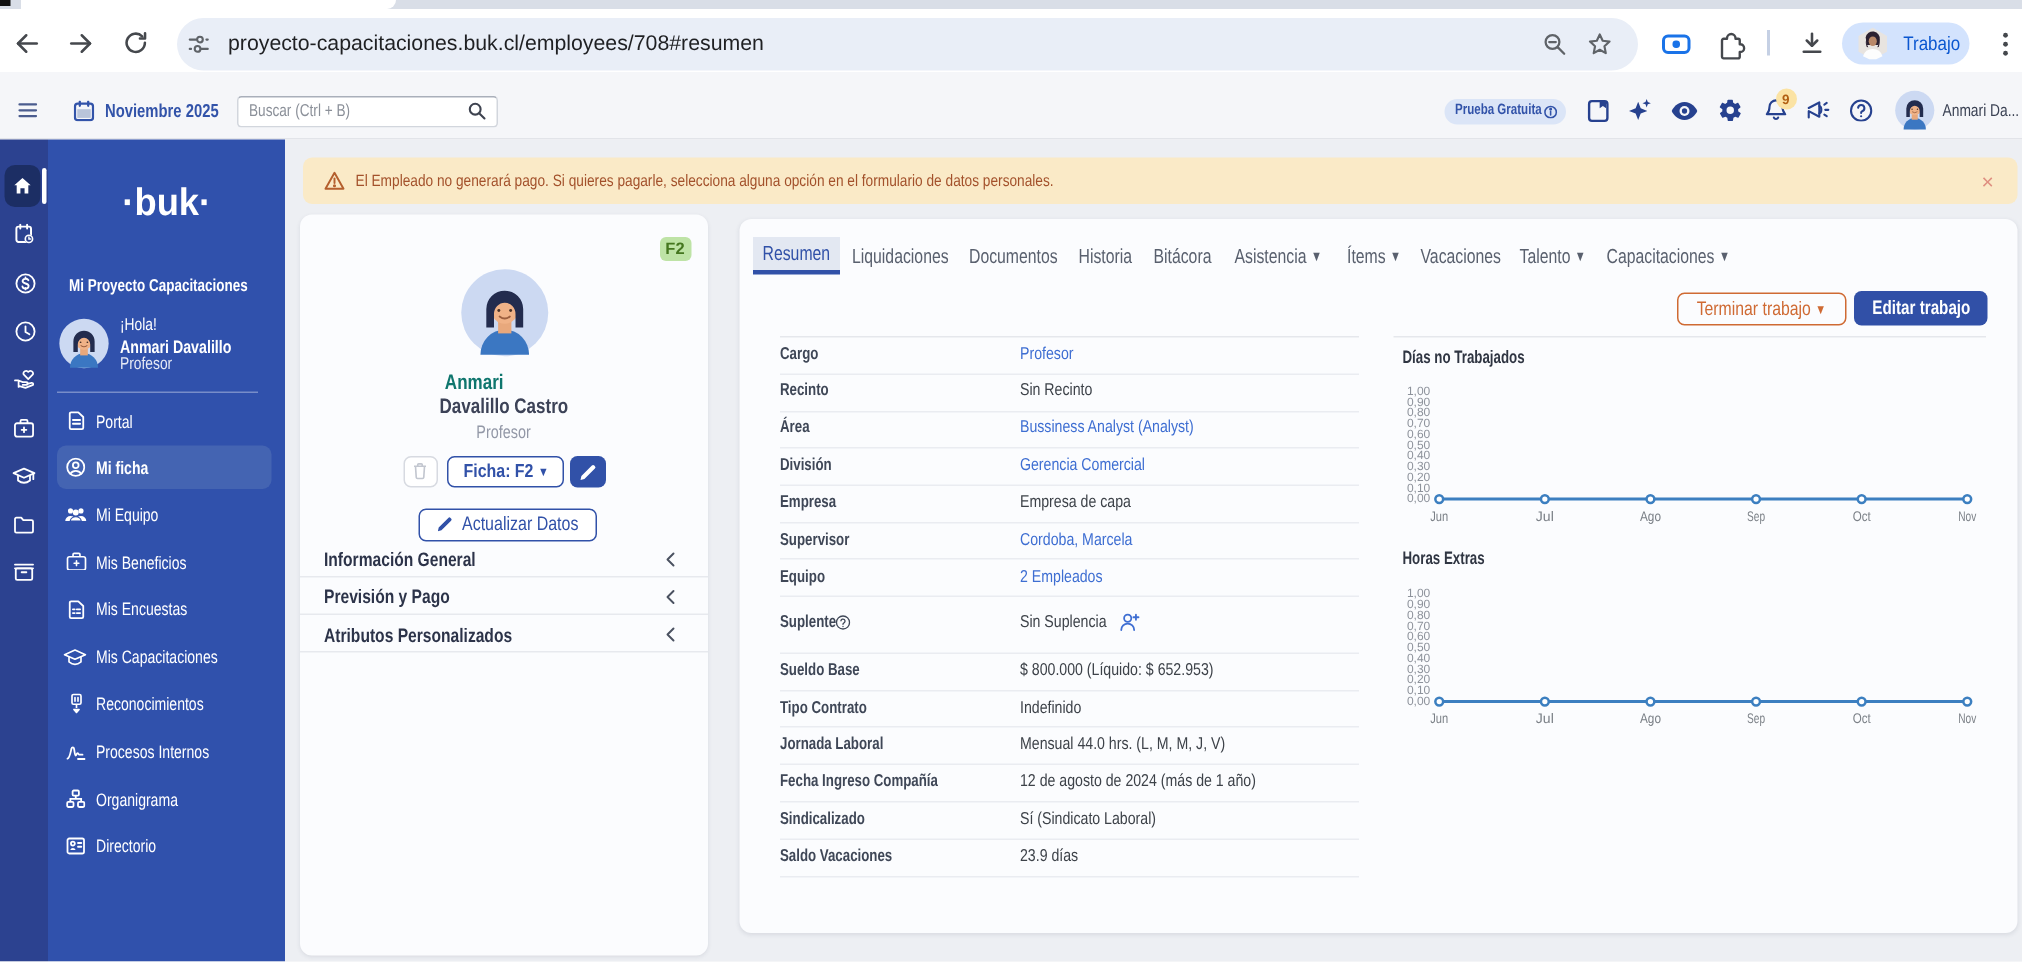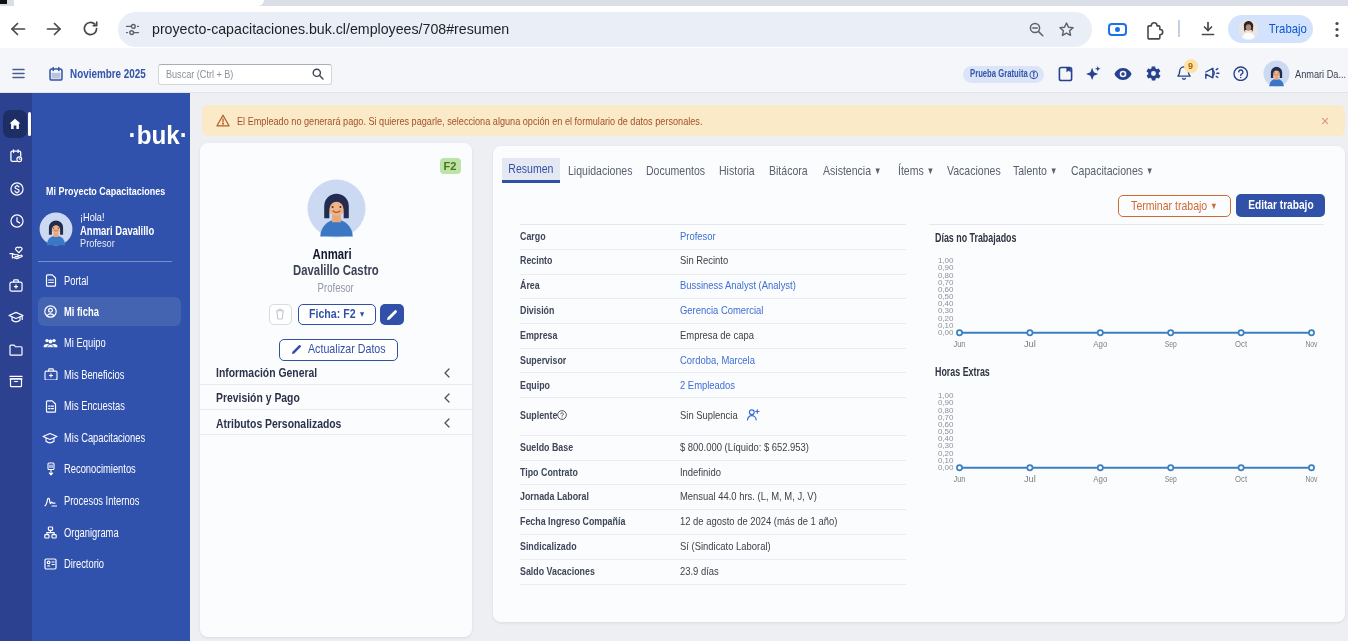--- a/index.html
+++ b/index.html
@@ -186,21 +186,21 @@
 </svg>
 <svg class="abs" style="left:9px;top:343.5px;" width="14" height="12" viewBox="0 0 15 13" fill="none" stroke="#fff" stroke-width="1.3" stroke-linejoin="round">
   <path d="M1 2.2 a1 1 0 0 1 1-1 h3.5 l1.5 1.8 H13 a1 1 0 0 1 1 1 V11 a1 1 0 0 1 -1 1 H2 a1 1 0 0 1 -1-1 Z"></path>
 </svg>
 <svg class="abs" style="left:9px;top:374.5px;" width="14" height="13" viewBox="0 0 15 14" fill="none" stroke="#fff" stroke-width="1.3" stroke-linejoin="round">
   <path d="M1 4.2 h13 M1 1.5 h13" stroke-linecap="round"></path>
   <rect x="1.6" y="4.2" width="11.8" height="8.3" rx="1"></rect>
   <path d="M5.8 7 h3.4" stroke-linecap="round"></path>
 </svg>
 
-<div class="abs" style="left:32px;top:121px;width:158px;text-align:center;font-size:25.5px;font-weight:bold;color:#fff;margin-left:47px;"><span class="sc" style="transform:scaleX(.95);">·buk·</span></div>
+<div class="abs" style="left:32px;top:121px;width:158px;text-align:center;font-size:25.5px;font-weight:bold;color:#fff;"><span class="sc" style="transform:scaleX(.95);">·buk·</span></div>
 <div class="abs sl" style="left:46px;top:185px;font-size:11.5px;font-weight:bold;color:#fff;transform:scaleX(.78);">Mi Proyecto Capacitaciones</div>
 <svg class="abs" style="left:39px;top:212px;" width="34" height="34" viewBox="0 0 60 60">
   <circle cx="30" cy="30" r="29" fill="#ccd9f2"></circle>
   <path d="M13.5 58.5 a16.5 17 0 0 1 33 0 Z" fill="#3b77c2"></path>
   <rect x="25.5" y="36" width="9" height="8" fill="#e8a87c"></rect>
   <ellipse cx="30" cy="27" rx="9.5" ry="10.5" fill="#f0b287"></ellipse>
   <path d="M17.5 40 V27.5 a12.5 12.5 0 0 1 25 0 V40 h-5.2 V31 a7.3 7.8 0 0 0 -14.6 0 V40 Z" fill="#232c4e"></path>
   <circle cx="26" cy="28.5" r="1" fill="#4a3328"></circle>
     <circle cx="34" cy="28.5" r="1" fill="#4a3328"></circle>
   <path d="M26.5 32.5 q3.5 2.8 7 0" stroke="#9c5f3f" stroke-width="1.2" fill="none" stroke-linecap="round"></path>
@@ -287,21 +287,21 @@
 <svg class="abs" style="left:307px;top:178.5px;" width="59" height="59" viewBox="0 0 60 60">
   <circle cx="30" cy="30" r="29.5" fill="#ccd9f2"></circle>
   <path d="M13.5 58.5 a16.5 17 0 0 1 33 0 Z" fill="#3b77c2"></path>
   <rect x="25.5" y="36" width="9" height="8" fill="#e8a87c"></rect>
   <ellipse cx="30" cy="27" rx="9.5" ry="10.5" fill="#f0b287"></ellipse>
   <path d="M17.5 40 V27.5 a12.5 12.5 0 0 1 25 0 V40 h-5.2 V31 a7.3 7.8 0 0 0 -14.6 0 V40 Z" fill="#232c4e"></path>
   <circle cx="26" cy="28.5" r="1" fill="#4a3328"></circle>
     <circle cx="34" cy="28.5" r="1" fill="#4a3328"></circle>
   <path d="M26.5 32.5 q3.5 2.8 7 0" stroke="#9c5f3f" stroke-width="1.2" fill="none" stroke-linecap="round"></path>
 </svg>
-<div class="abs" style="left:200px;top:246px;width:264px;text-align:center;font-size:14px;font-weight:bold;color:#0f172a;"><span class="sc" style="transform:scaleX(.81);">Anmari</span></div>
+<div class="abs" style="left:184px;top:246px;width:264px;text-align:center;font-size:14px;font-weight:bold;color:#0f766e;"><span class="sc" style="transform:scaleX(.81);">Anmari</span></div>
 <div class="abs" style="left:200px;top:262px;width:272px;text-align:center;font-size:14px;font-weight:bold;color:#3c4257;"><span class="sc" style="transform:scaleX(.81);">Davalillo Castro</span></div>
 <div class="abs" style="left:200px;top:281px;width:272px;text-align:center;font-size:12px;color:#9398a7;"><span class="sc" style="transform:scaleX(.8);">Profesor</span></div>
 
 <div class="abs" style="left:268.5px;top:303.5px;width:23px;height:21px;border:1px solid #d7dae1;border-radius:5px;background:#fff;"></div>
 <svg class="abs" style="left:275px;top:308px;" width="10" height="12" viewBox="0 0 10 12" fill="none" stroke="#c3c7d0" stroke-width="1.1">
   <path d="M1 2.8 h8 M3.5 2.8 v-1 a0.6 0.6 0 0 1 .6-.6 h1.8 a0.6 0.6 0 0 1 .6.6 v1"></path>
   <path d="M2 2.8 l.5 7.5 a0.8 0.8 0 0 0 .8.7 h3.4 a0.8 0.8 0 0 0 .8-.7 L8 2.8"></path>
 </svg>
 <div class="abs" style="left:298px;top:303.5px;width:78px;height:21px;border:1.5px solid #3151a8;border-radius:5px;background:#fff;text-align:center;line-height:18px;font-size:12.5px;font-weight:600;color:#3151a8;"><span class="sc" style="transform:scaleX(.85);">Ficha: F2 <span style="font-size:8.5px;position:relative;top:-1px;">▼</span></span></div>
 <div class="abs" style="left:380px;top:303.5px;width:24px;height:21.5px;border-radius:5px;background:#3151a8;"></div>

